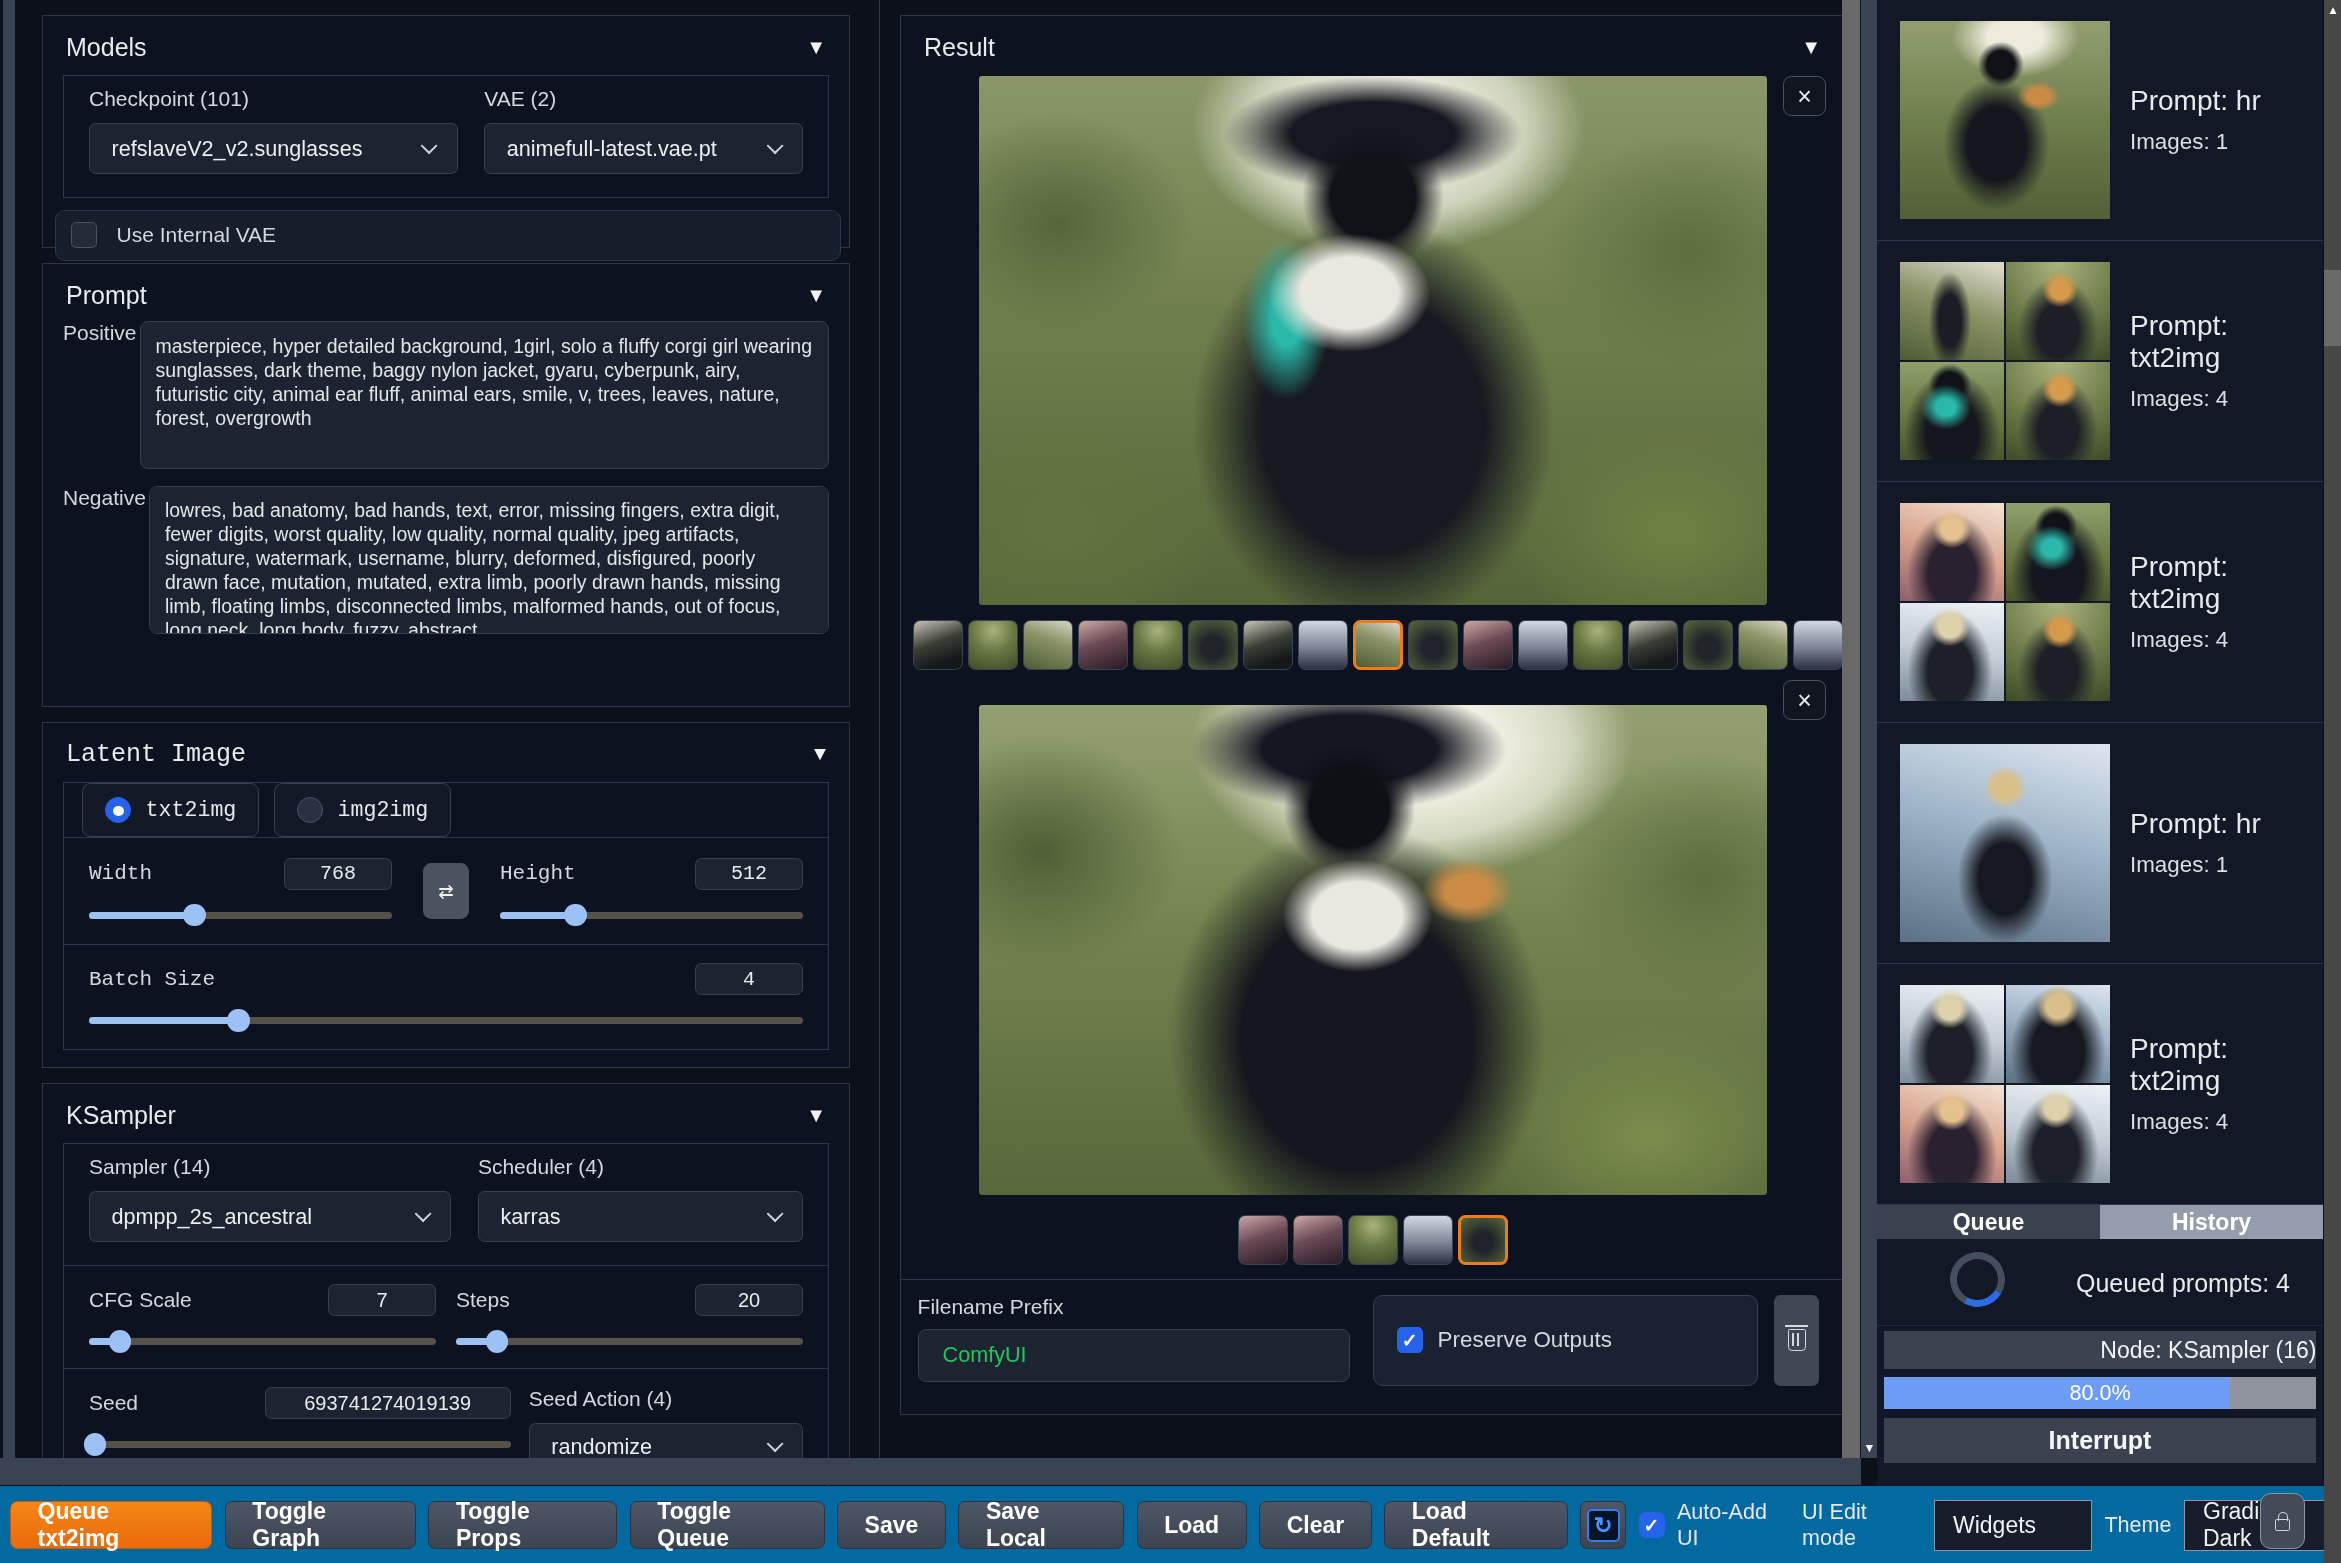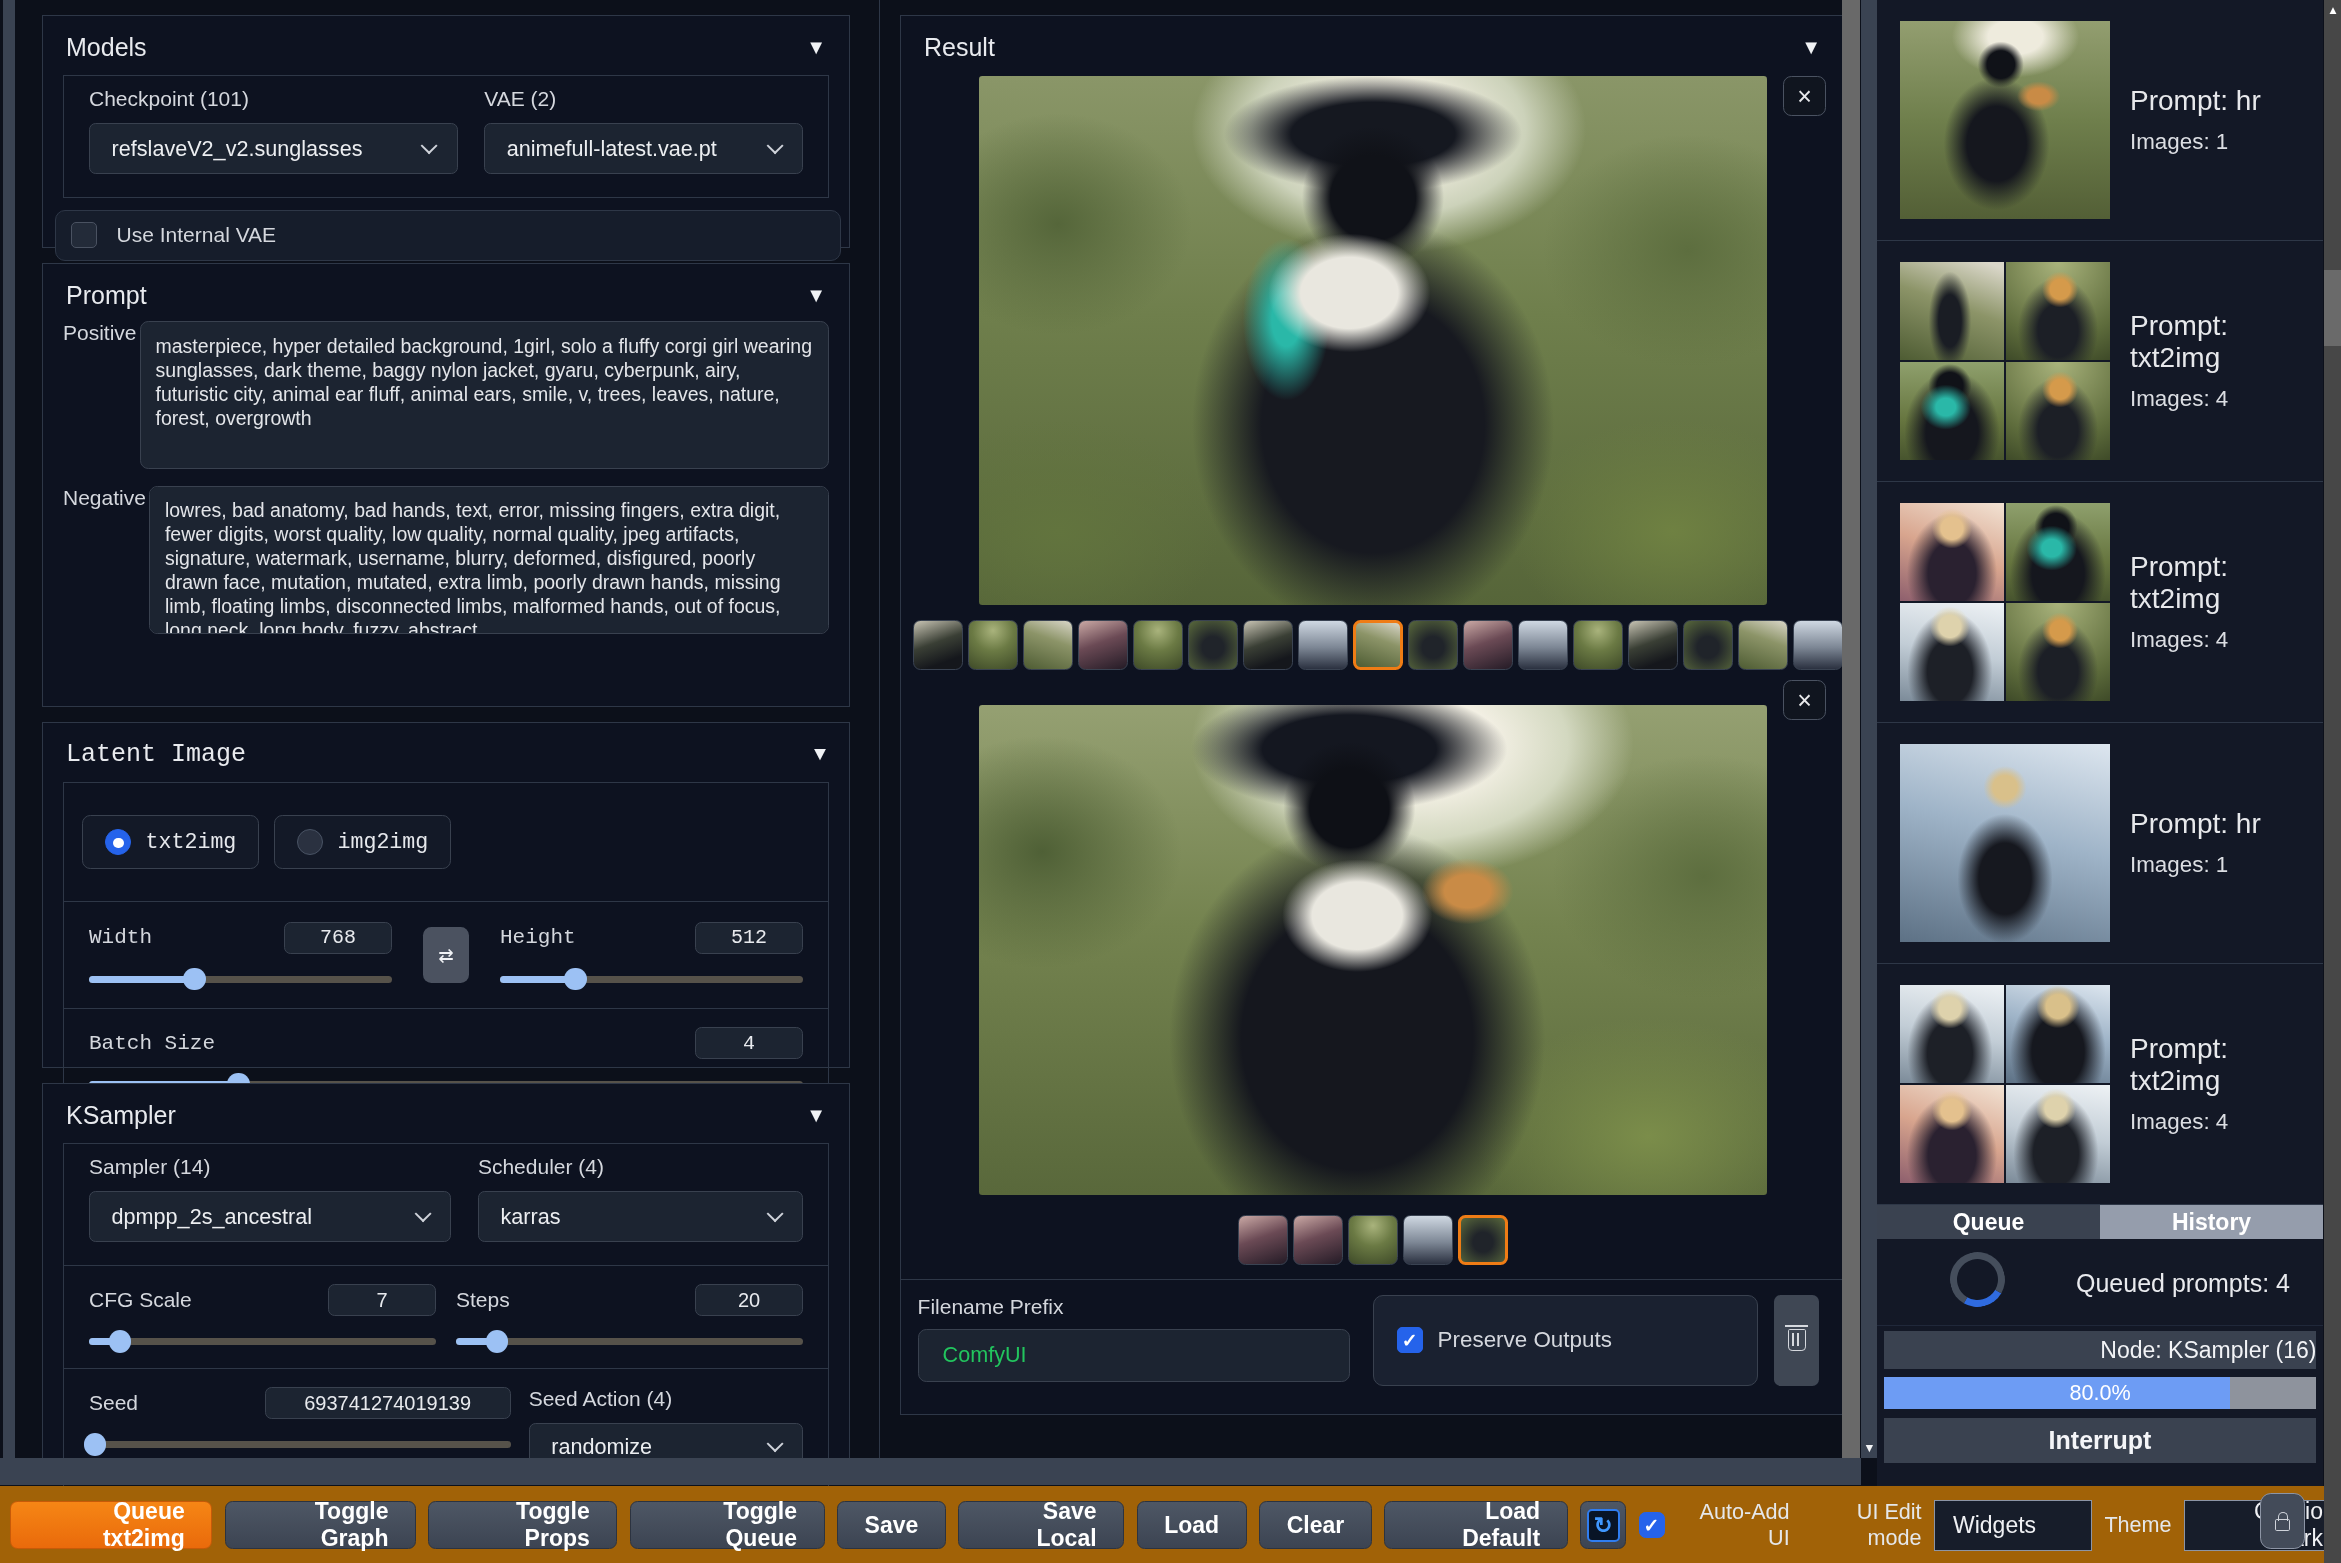--- a/index.html
+++ b/index.html
@@ -56,21 +56,21 @@
 
   .models-grid{display:flex;gap:26.6px;border:0.8px solid #2e3747;margin:5px 20px 0 20px;padding:11.6px 25px 23px 25px;}
   .m-col{display:flex;flex-direction:column;gap:11.6px;}
   .m-col.ckpt{width:407px;} .m-col.vae{width:352px;}
   .vae-row{display:flex;align-items:center;gap:20px;background:#161d2b;border:0.8px solid #2e3747;
            border-radius:10px;margin:11.6px 8.3px 0 11.6px;height:51px;padding:0 15px;}
 
   .prompt-section{padding:3.3px 20px 0 20px;display:flex;flex-direction:row;gap:3px;}
   .prompt-section + .prompt-section{margin-top:13.3px;}
 
-  .mode-box{border:0.8px solid #2e3747;margin:5px 20px 0 20px;padding:32px 18px;}
+  .mode-box{border:0.8px solid #2e3747;margin:5px 20px 0 20px;padding:0 18px;}
   .mode-inner{display:flex;gap:15px;}
   .mode-pill{display:flex;align-items:center;gap:15px;border:0.8px solid #39414f;border-radius:8.3px;
              padding:13.3px 21.6px;font-size:21.6px;cursor:pointer;background:#131927;}
   .dims-box{border:0.8px solid #2e3747;border-top:none;margin:0 20px;padding:18px 25px 25px 25px;}
   .dims-row{display:flex;align-items:flex-end;gap:31px;}
   .dim-col{flex:1;}
   .dim-head{display:flex;align-items:center;justify-content:space-between;}
   .swap-btn{width:46px;height:56px;background:#4b5260;border-radius:8.3px;display:flex;align-items:center;
             justify-content:center;font-size:25px;color:#f0f2f5;margin-top:6.6px;cursor:pointer;}
   .batch-box{border:0.8px solid #2e3747;border-top:none;margin:0 20px;padding:18px 25px 25px 25px;}
@@ -199,22 +199,22 @@
   .node-bar{margin:5px 6.6px 0 6.6px;height:38px;background:#3a4250;display:flex;align-items:center;
             justify-content:flex-end;font-size:23px;color:#f2f3f6;}
   .progress{position:relative;margin:8.3px 6.6px 0 6.6px;height:32px;background:#8e939d;overflow:hidden;}
   .progress .pfill{height:100%;background:#6d9cf4;}
   .progress .plabel{position:absolute;left:0;top:0;width:100%;height:100%;display:flex;align-items:center;
                     justify-content:center;font-size:21.6px;color:#fff;}
   .interrupt{margin:8.3px 6.6px 0 6.6px;height:45px;background:#3a4250;display:flex;align-items:center;
              justify-content:center;font-size:25px;font-weight:bold;color:#f4f5f8;cursor:pointer;}
 
   
-  .toolbar{position:absolute;left:0;top:1486px;width:2342px;height:78px;background:#a16207;
-           display:flex;align-items:center;gap:12.4px;padding-left:10px;text-align:right;}
+  .toolbar{position:absolute;left:0;top:1486px;width:2342px;height:78px;background:#0369a1;
+           display:flex;align-items:center;gap:12.4px;padding-left:10px;}
   .tb-btn{height:48px;padding:0 26.6px;border-radius:7.5px;font-size:23px;font-weight:bold;color:#fff;
           display:flex;align-items:center;justify-content:center;cursor:pointer;
           background:linear-gradient(180deg,#4e5765 0%,#3c4452 100%);border:0.8px solid #2c3340;
           font-family:"Liberation Sans",sans-serif;}
   .tb-btn.primary{background:linear-gradient(180deg,#f68615 0%,#e96a0b 100%);border:0.8px solid #c75a08;}
   .tb-btn.square{padding:0;width:48px;}
   .refresh-badge{width:33px;height:33px;border:2.5px solid #2f7df0;border-radius:5px;background:#081426;
                  color:#3f97ff;font-size:22.4px;display:flex;align-items:center;justify-content:center;}
   .tb-label{font-size:21.6px;color:#e5e7ea;}
   .tb-select{height:51px;min-width:158px;background:#171d2a;border:0.8px solid #8d95a5;

